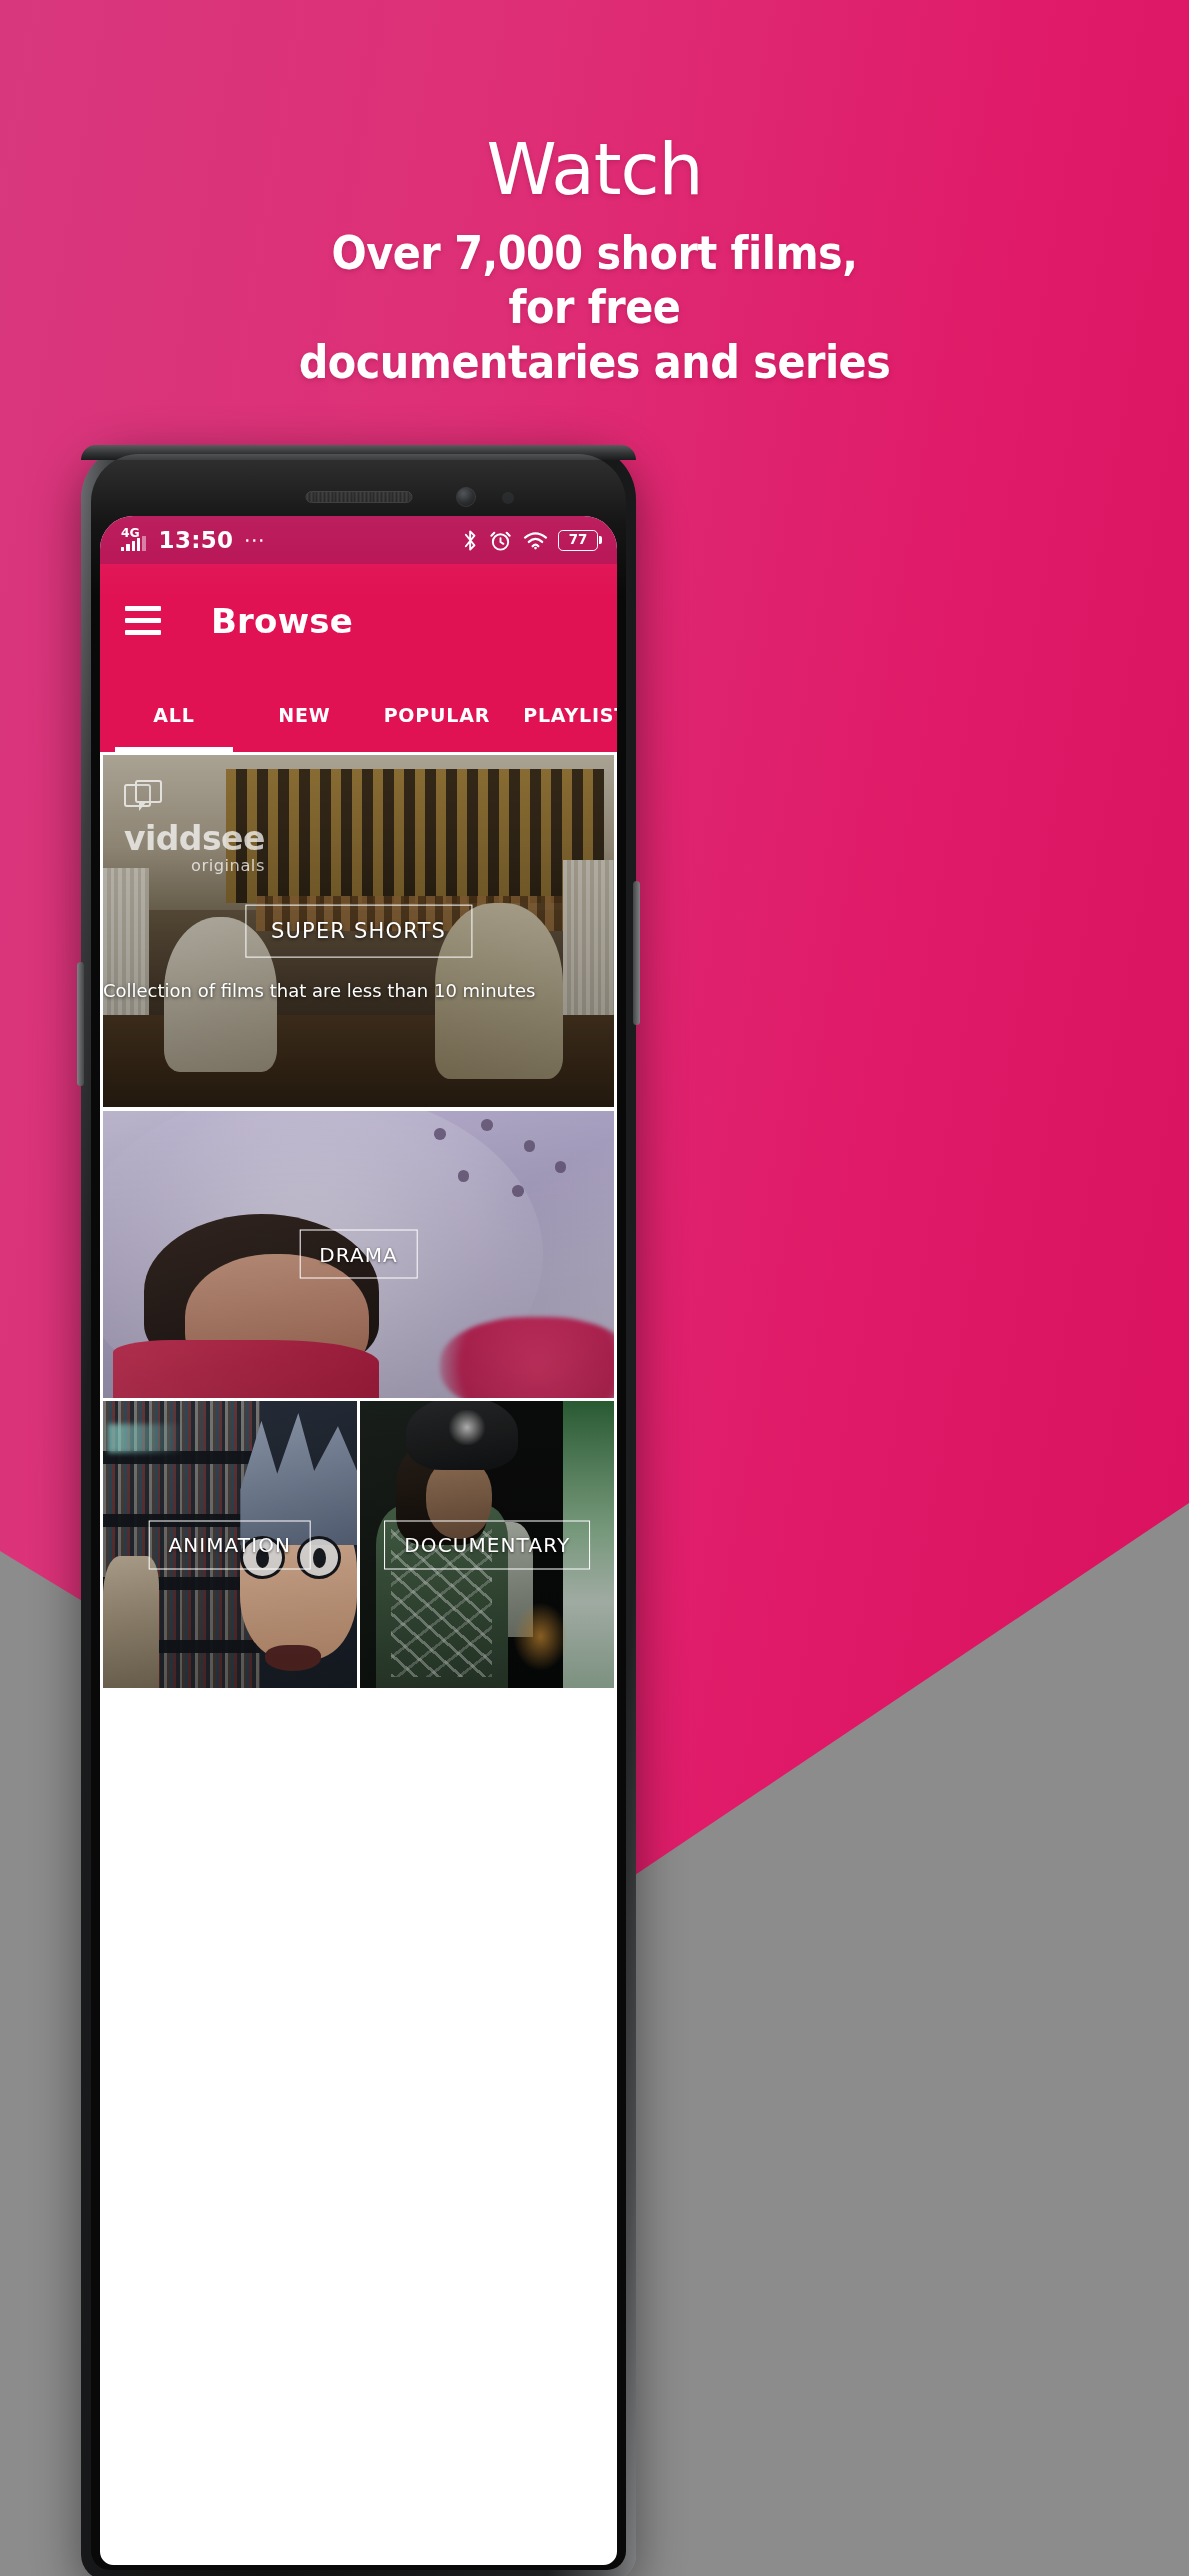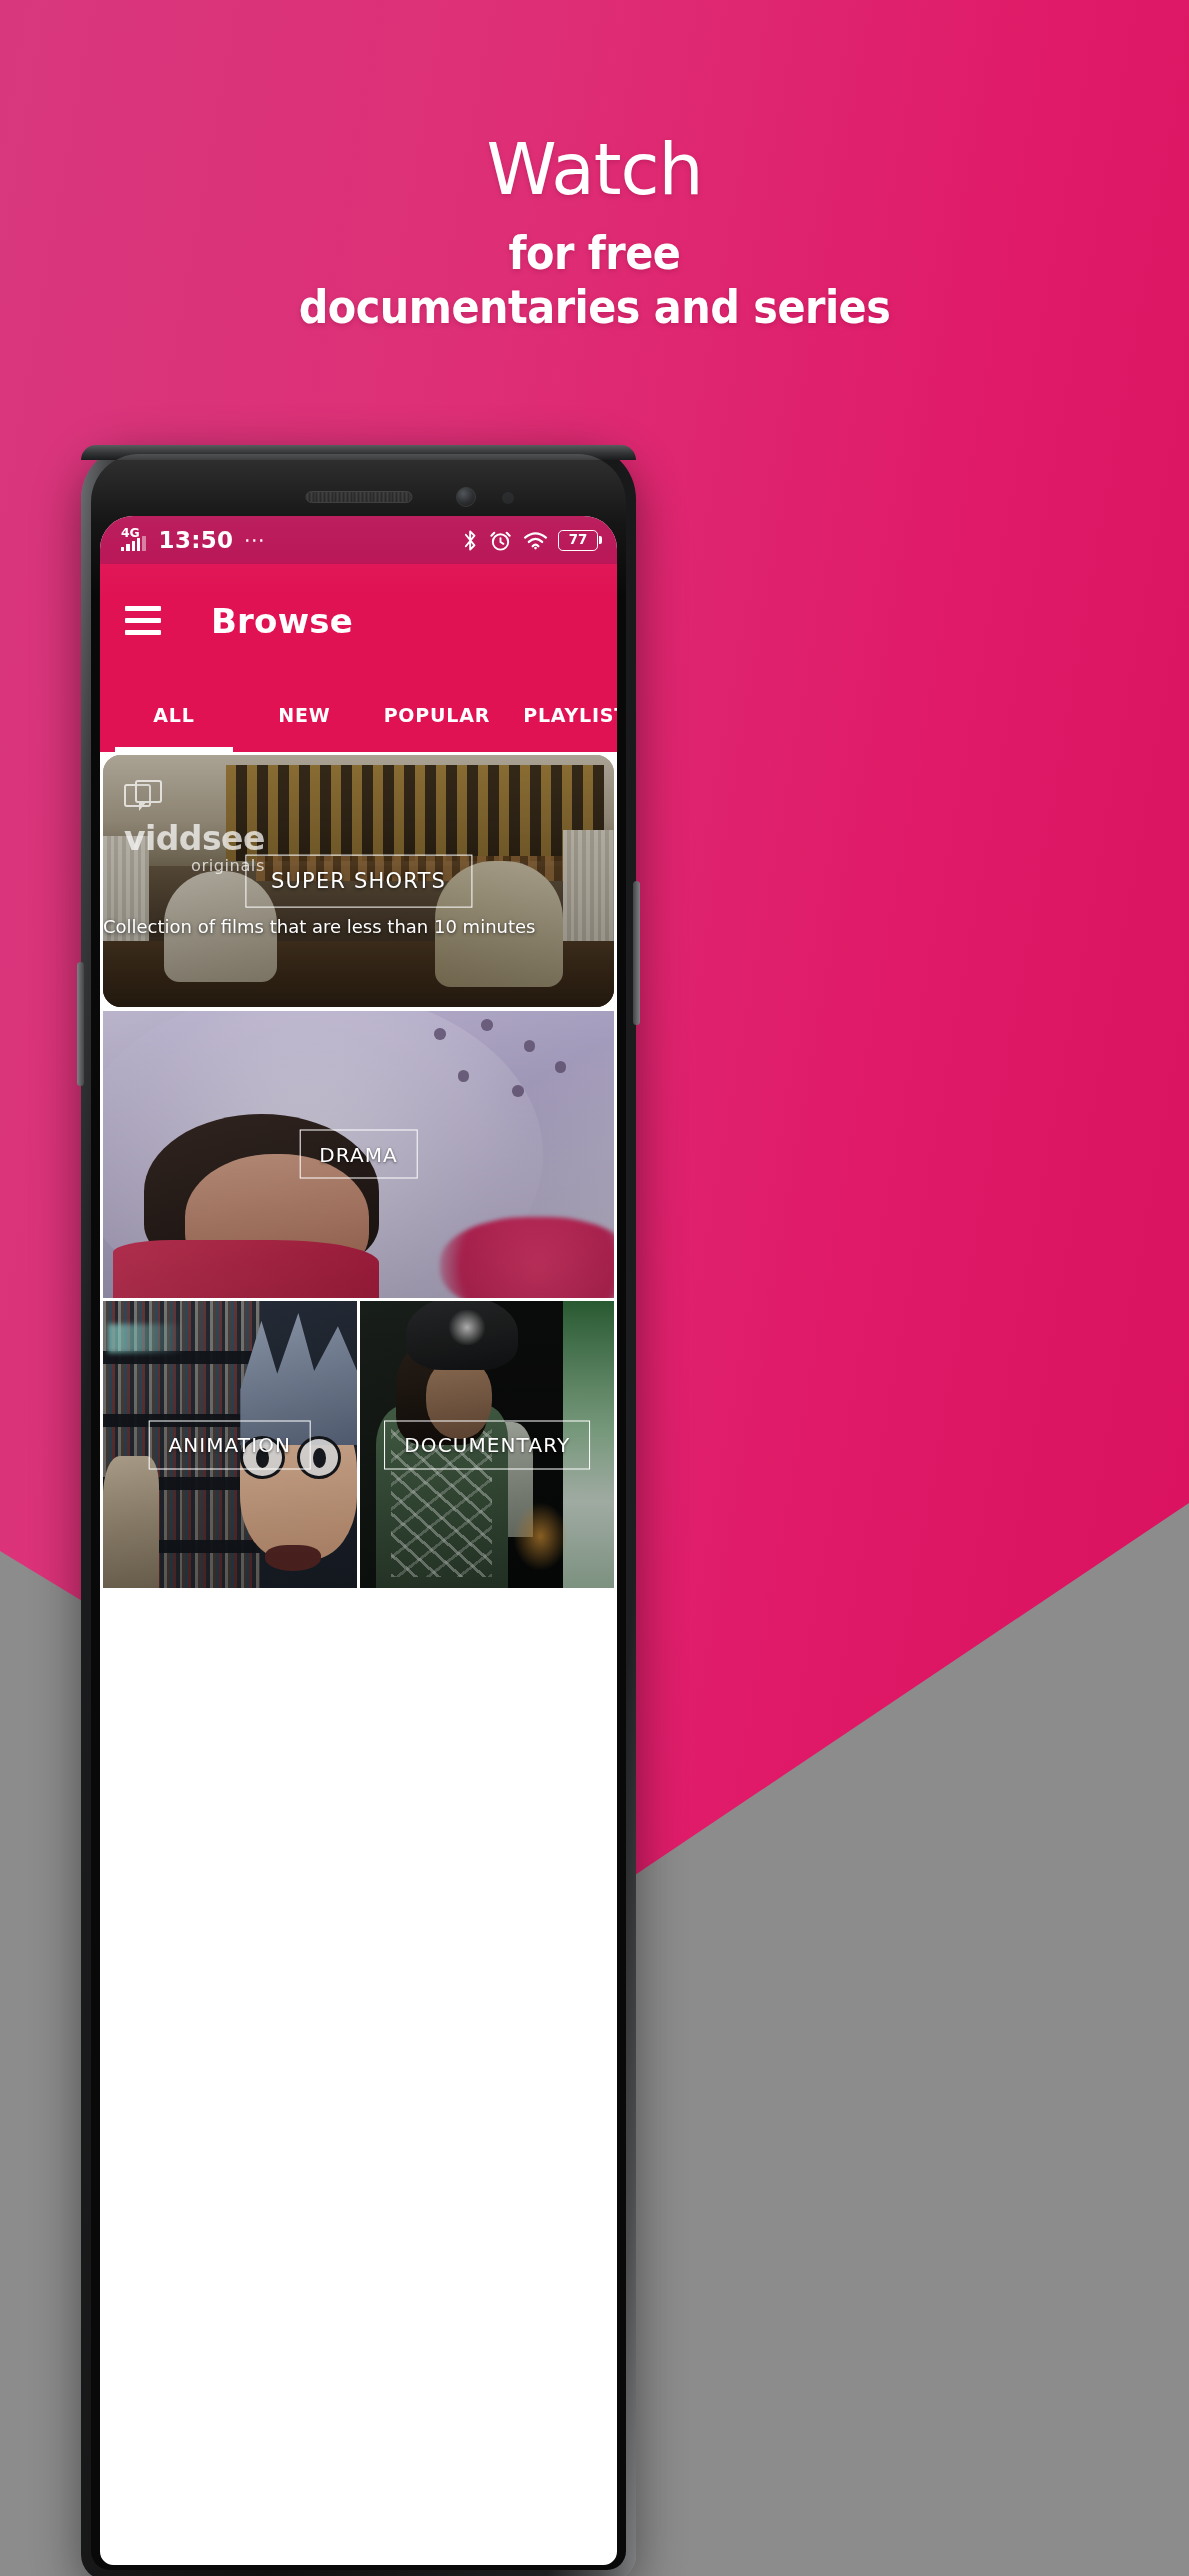--- a/index.html
+++ b/index.html
@@ -189,25 +189,24 @@
     position:absolute; left:50%; top:50%; transform:translate(-50%,-50%);
     border:1.9px solid #fff; color:#fff;
     padding:11.5px 19px; font-size:20px; letter-spacing:1.1px;
     font-family:"DejaVu Sans", sans-serif;
     text-shadow:0 1px 2.9px rgba(0,0,0,.6);
     white-space:nowrap; z-index:6;
   }
 
   
   #featured {
-    height:252px; margin:2.9px 2.9px 0 2.9px;
+    height:352px; margin:2.9px 2.9px 0 2.9px;
     background:
       radial-gradient(ellipse 60% 45% at 78% 18%, rgba(214,168,86,.55) 0%, rgba(120,86,40,0) 62%),
       linear-gradient(180deg,#a3957f 0%,#8d7d63 22%,#6d5c45 48%,#4a3b2a 74%,#2e2318 100%);
-    border-radius: 18px;
   }
   #featured .scene-wall {
     position:absolute; left:0; top:0; width:100%; height:44%;
     background:linear-gradient(180deg,#cfc6b4 0%,#b8ac96 60%,#8d8067 100%);
   }
   #featured .altar {
     position:absolute; left:24%; top:4%; width:74%; height:38%;
     background:
       repeating-linear-gradient(90deg, rgba(190,148,60,.70) 0 9.6px, rgba(40,28,14,.82) 9.6px 21px),
       linear-gradient(180deg,#6b4f24,#3a2a14);
@@ -514,20 +513,21 @@
 </style>
 </head>
 <body>
 
 <div id="bg-base"></div>
 <div id="bg-pink"></div>
 
 <div id="headline-block">
   <div id="headline-title">Watch</div>
   <div id="headline-sub">
+    <div>Over 7,000 short films,</div>
     <div>for free</div>
     <div>documentaries and series</div>
   </div>
 </div>
 
 <div id="phone">
   <div id="phone-frame"></div>
   <div id="phone-bezel"></div>
   <div id="phone-notch-bar"></div>
   <div id="phone-speaker"></div>

